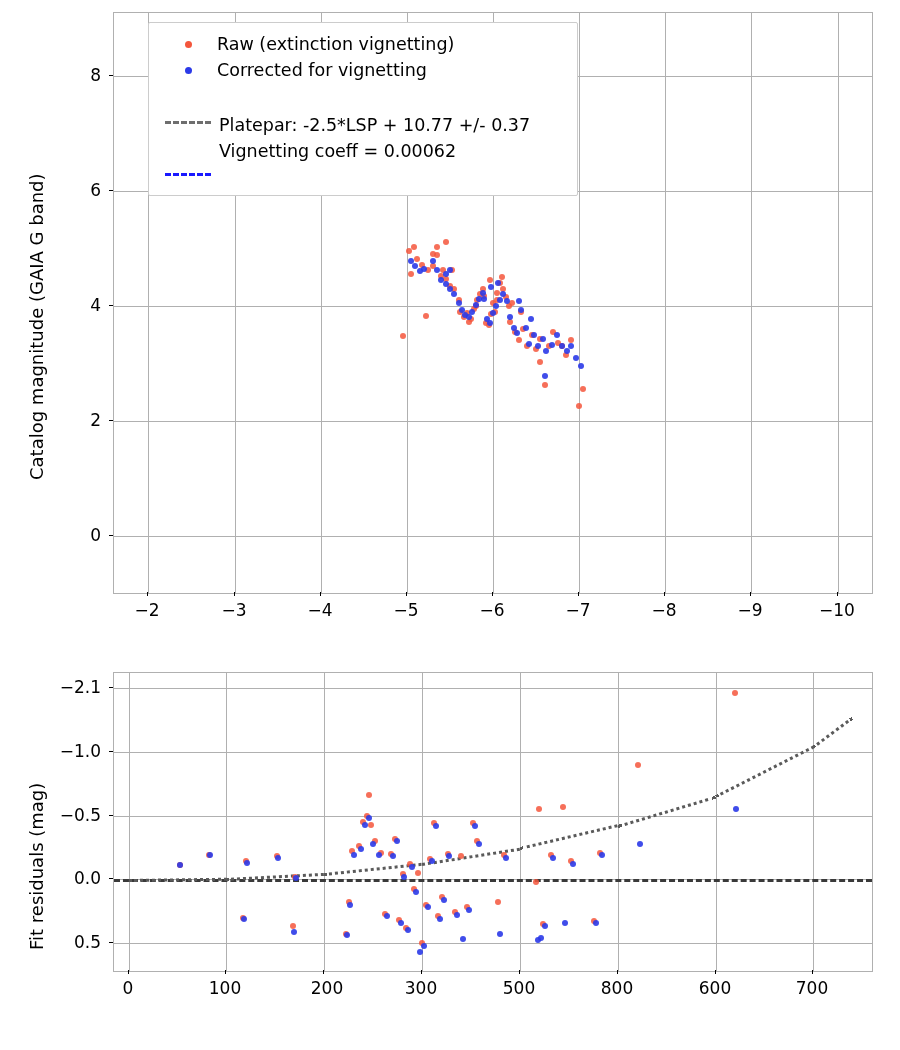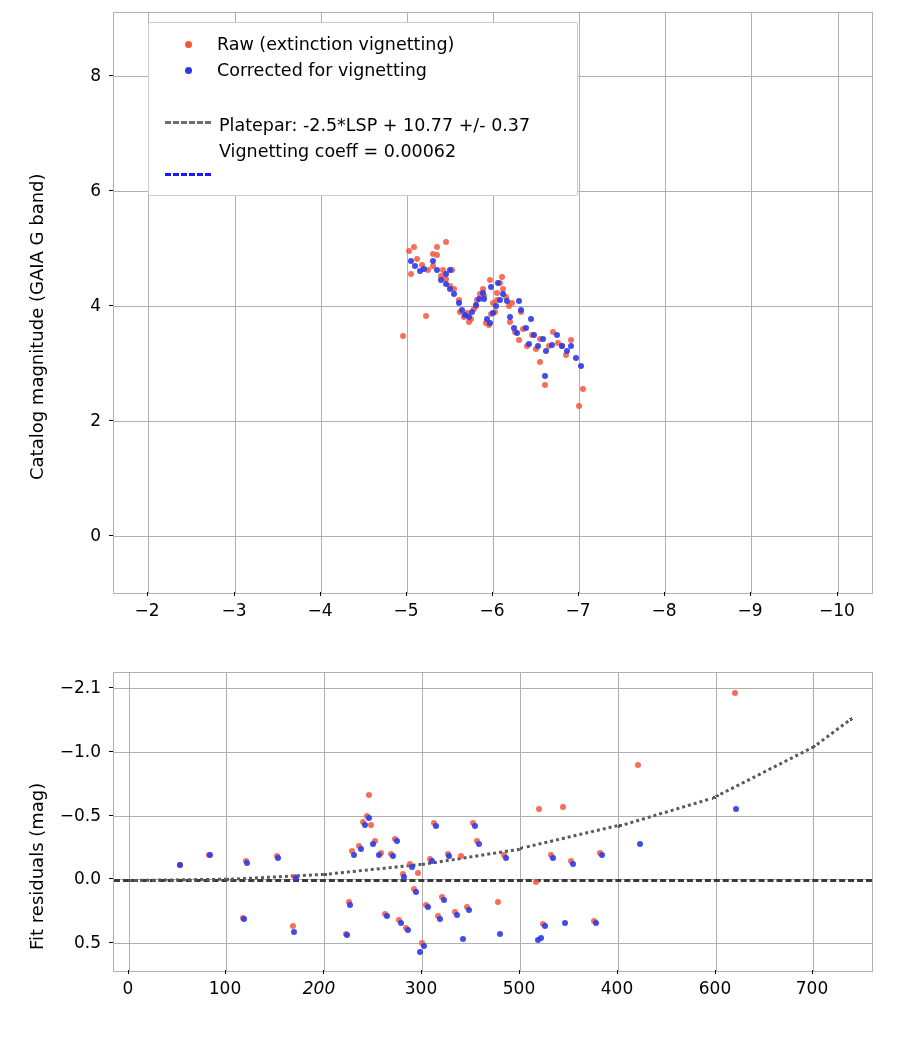--- a/index.html
+++ b/index.html
@@ -467,27 +467,27 @@
         <div class="pt corr" style="left: 526.199px; top: 170.65px;"></div>
         <div class="pt corr" style="left: 622.049px; top: 136.265px;"></div>
       </div>
 
     <div id="ax-bot-ticks" style="position:absolute; left:0; top:0; width:900px; height:390px;">
         <div class="tick x" style="left: 128px; top: 310px;"></div>
         <div class="ticklabel x" style="left: 128px; top: 318px;">0</div>
         <div class="tick x" style="left: 225px; top: 310px;"></div>
         <div class="ticklabel x" style="left: 225px; top: 318px;">100</div>
         <div class="tick x" style="left: 323px; top: 310px;"></div>
-        <div class="ticklabel x" style="left: 319px; top: 318px; font-style: italic;">200</div>
+        <div class="ticklabel x" style="left: 327px; top: 318px;">200</div>
         <div class="tick x" style="left: 421px; top: 310px;"></div>
         <div class="ticklabel x" style="left: 421px; top: 318px;">300</div>
         <div class="tick x" style="left: 519px; top: 310px;"></div>
         <div class="ticklabel x" style="left: 519px; top: 318px;">500</div>
         <div class="tick x" style="left: 617px; top: 310px;"></div>
-        <div class="ticklabel x" style="left: 617px; top: 318px;">400</div>
+        <div class="ticklabel x" style="left: 617px; top: 318px;">800</div>
         <div class="tick x" style="left: 715px; top: 310px;"></div>
         <div class="ticklabel x" style="left: 715px; top: 318px;">600</div>
         <div class="tick x" style="left: 812px; top: 310px;"></div>
         <div class="ticklabel x" style="left: 812px; top: 318px;">700</div>
         <div class="tick y" style="left: 109px; top: 27px;"></div>
         <div class="ticklabel y" style="left: 45px; width: 56px; top: 27px;">−2.1</div>
         <div class="tick y" style="left: 109px; top: 91px;"></div>
         <div class="ticklabel y" style="left: 45px; width: 56px; top: 91px;">−1.0</div>
         <div class="tick y" style="left: 109px; top: 155px;"></div>
         <div class="ticklabel y" style="left: 45px; width: 56px; top: 155px;">−0.5</div>

